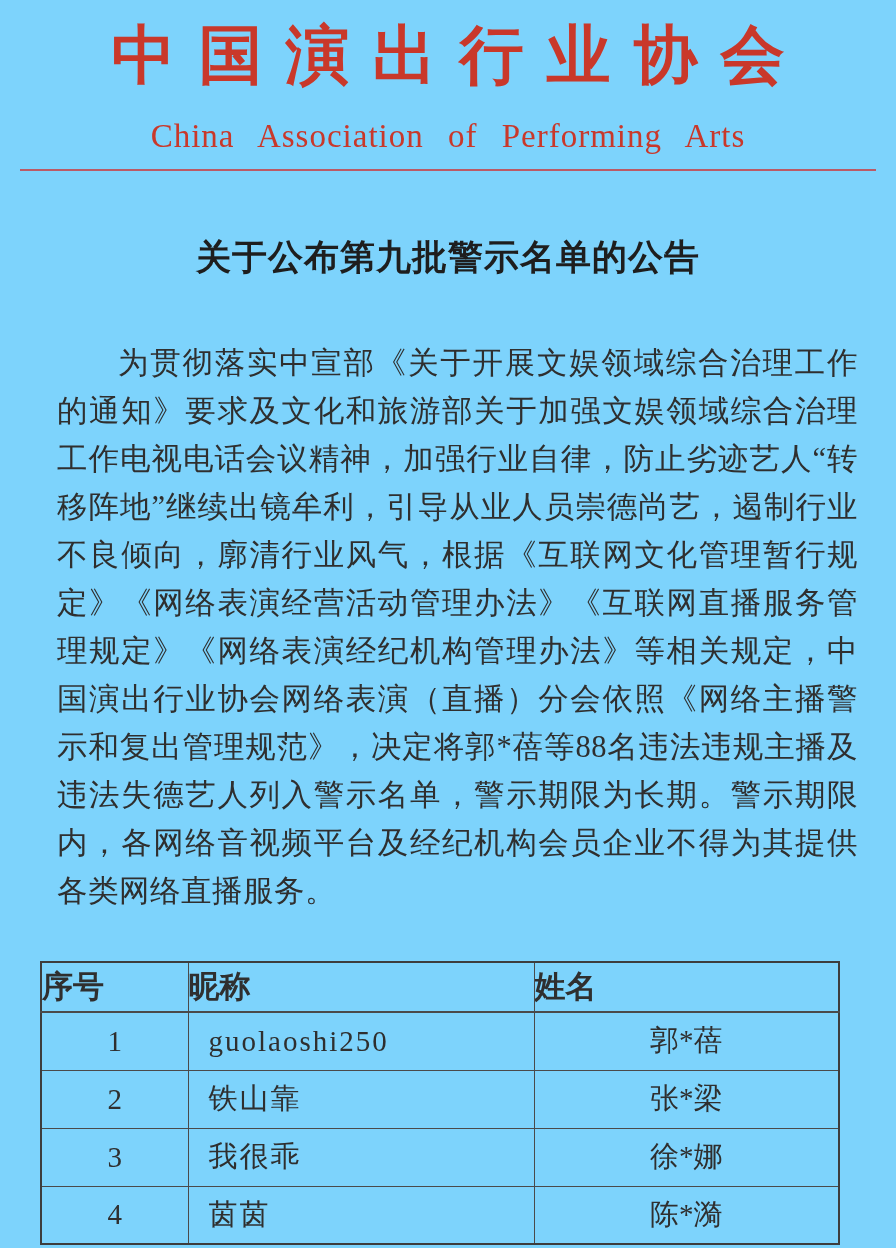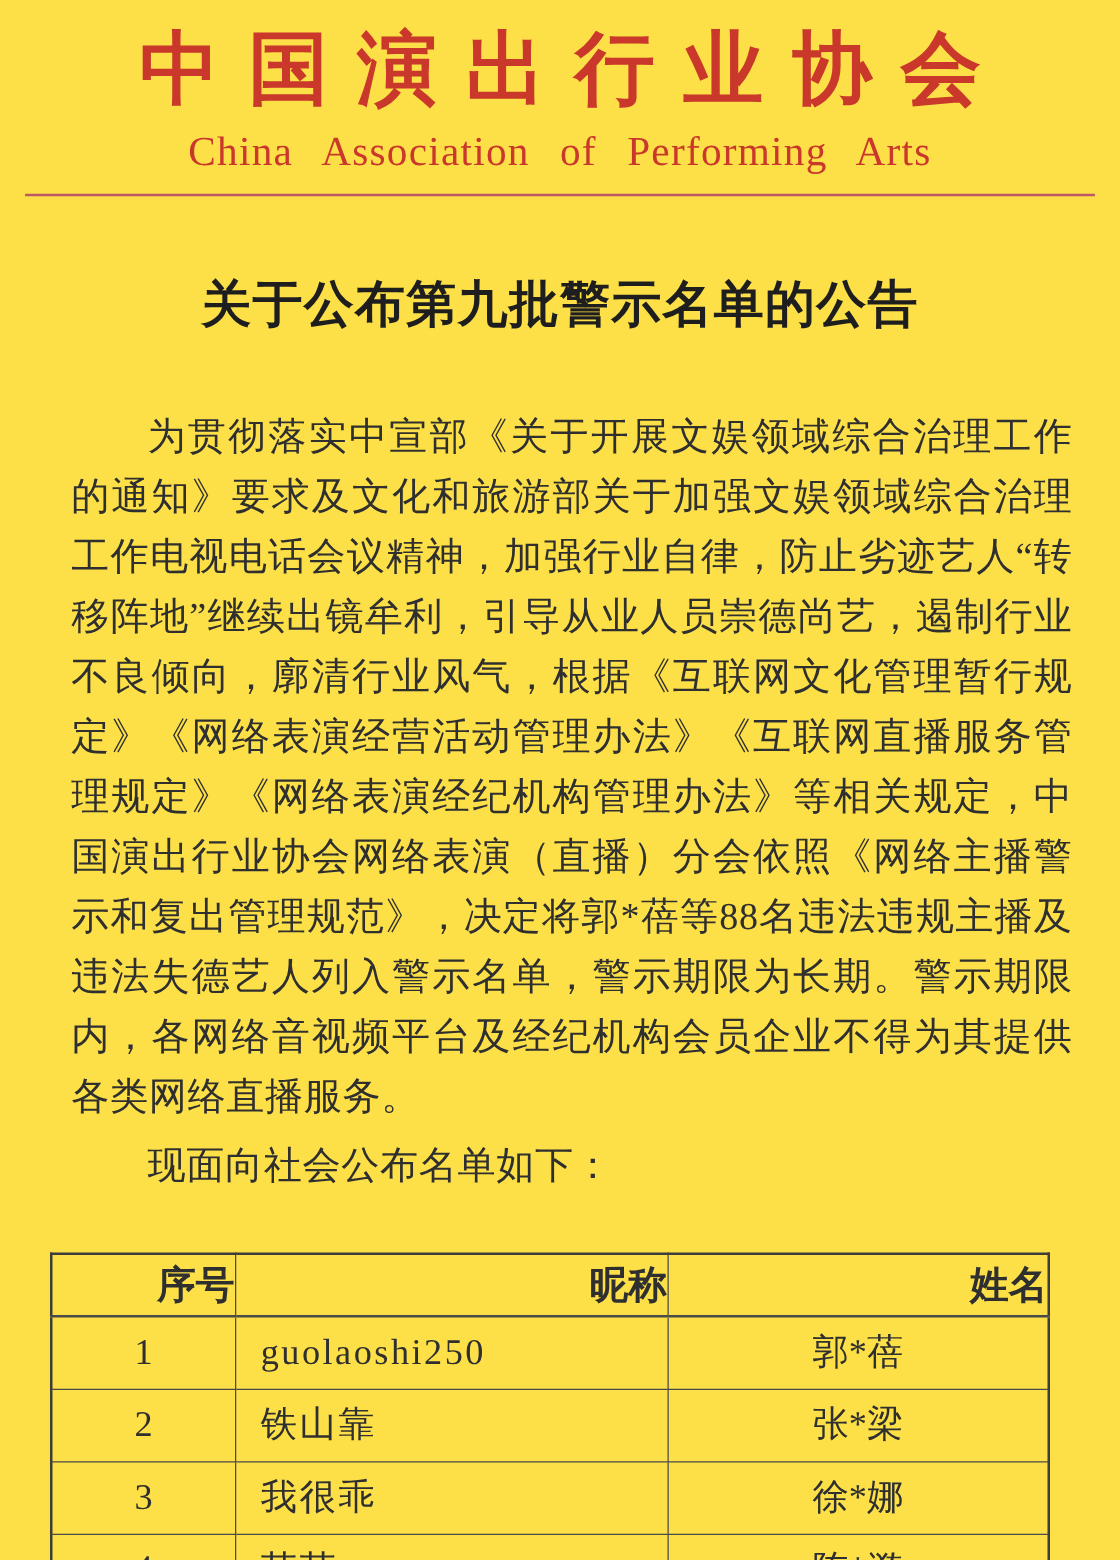--- a/index.html
+++ b/index.html
@@ -4,57 +4,57 @@
 <style>
   * { margin: 0; padding: 0; box-sizing: border-box; }
   html, body { background: #e8e8e8; }
   body { font-family: "Liberation Serif", serif; }
 
   .page {
     position: relative;
     width: 896px;
     height: 1248px;
     margin: 0 auto;
-    background: #fde047;
+    background: #7dd3fc;
     overflow: hidden;
     color: #2e2e2e;
   }
 
   
   .letterhead { text-align: center; }
   .org-cn {
     margin-top: 16px;
     font-size: 64px;
     line-height: 80px;
     font-weight: bold;
     color: #c9382a;
     letter-spacing: 23px;
     padding-left: 23px; 
     white-space: nowrap;
   }
   .org-en {
-    margin-top: 5px;
+    margin-top: 19px;
     font-size: 33px;
     line-height: 42px;
     color: #c9382a;
     letter-spacing: 1px;
     word-spacing: 15px;
     white-space: nowrap;
   }
   .rule {
     height: 2px;
     background: #bb5a66;
     margin: 12px 20px 0 20px;
   }
 
   
   .doc-title {
     margin-top: 64px;
     text-align: center;
-    font-size: 40px;
+    font-size: 35px;
     line-height: 46px;
     font-weight: bold;
     color: #1e1e1e;
     letter-spacing: 1px;
     white-space: nowrap;
   }
 
   .body-text {
     margin: 58px 38px 0 57px;
     font-size: 30.5px;
@@ -82,21 +82,21 @@
   table.warning-list td {
     border: 1px solid #4a4a4a;
     font-weight: normal;
     color: #2f2f2f;
     overflow: hidden;
   }
   table.warning-list th {
     height: 50px;
     font-size: 31px;
     font-weight: 600;
-    text-align: right;
+    text-align: left;
     border-bottom-width: 2px;
   }
   table.warning-list td {
     height: 58px;
     font-size: 29px;
     text-align: center;
   }
   table.warning-list td.nick {
     text-align: left;
     padding-left: 20px;
@@ -111,21 +111,20 @@
   <div class="letterhead">
     <div class="org-cn">中国演出行业协会</div>
     <div class="org-en">China Association of Performing Arts</div>
     <div class="rule"></div>
   </div>
 
   <h1 class="doc-title">关于公布第九批警示名单的公告</h1>
 
   <p class="body-text">为贯彻落实中宣部《关于开展文娱领域综合治理工作的通知》要求及文化和旅游部关于加强文娱领域综合治理工作电视电话会议精神，加强行业自律，防止劣迹艺人“转移阵地”继续出镜牟利，引导从业人员崇德尚艺，遏制行业不良倾向，廓清行业风气，根据《互联网文化管理暂行规定》《网络表演经营活动管理办法》《互联网直播服务管理规定》《网络表演经纪机构管理办法》等相关规定，中国演出行业协会网络表演（直播）分会依照《网络主播警示和复出管理规范》，决定将郭*蓓等88名违法违规主播及违法失德艺人列入警示名单，警示期限为长期。警示期限内，各网络音视频平台及经纪机构会员企业不得为其提供各类网络直播服务。</p>
 
-  <p class="body-text">现面向社会公布名单如下：</p>
 
   <table class="warning-list">
     <colgroup>
       <col class="c-no">
         <col class="c-nick">
         <col class="c-name">
     </colgroup>
     <thead>
       <tr>
         <th>序号</th>

